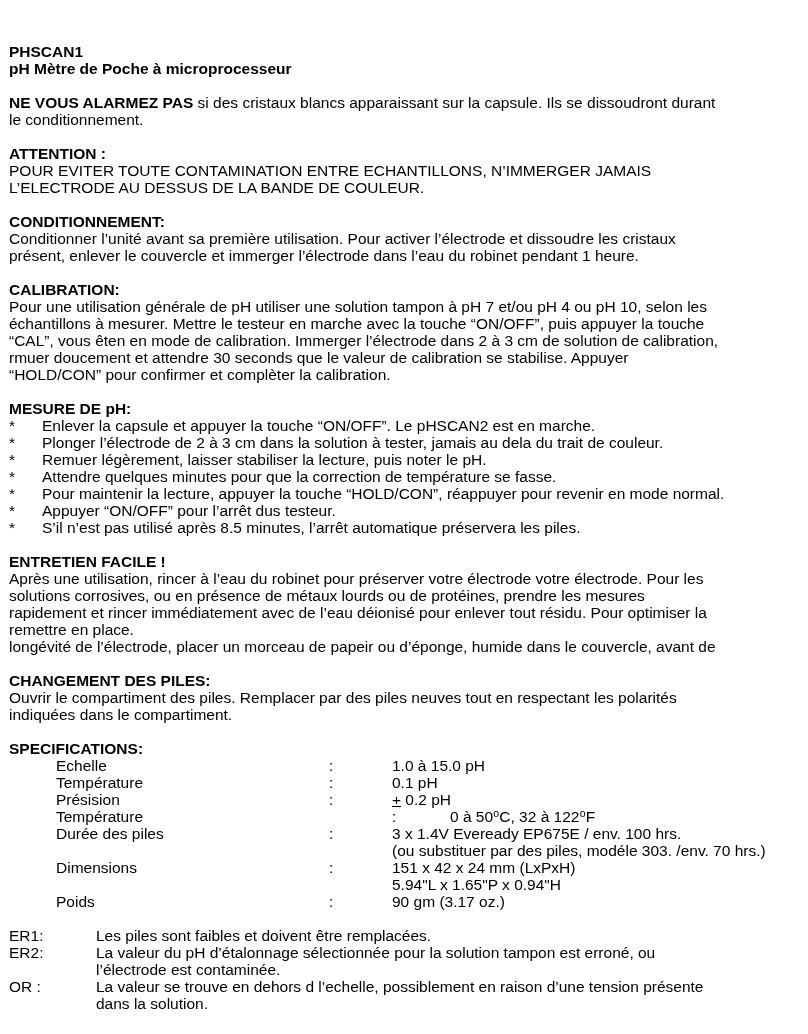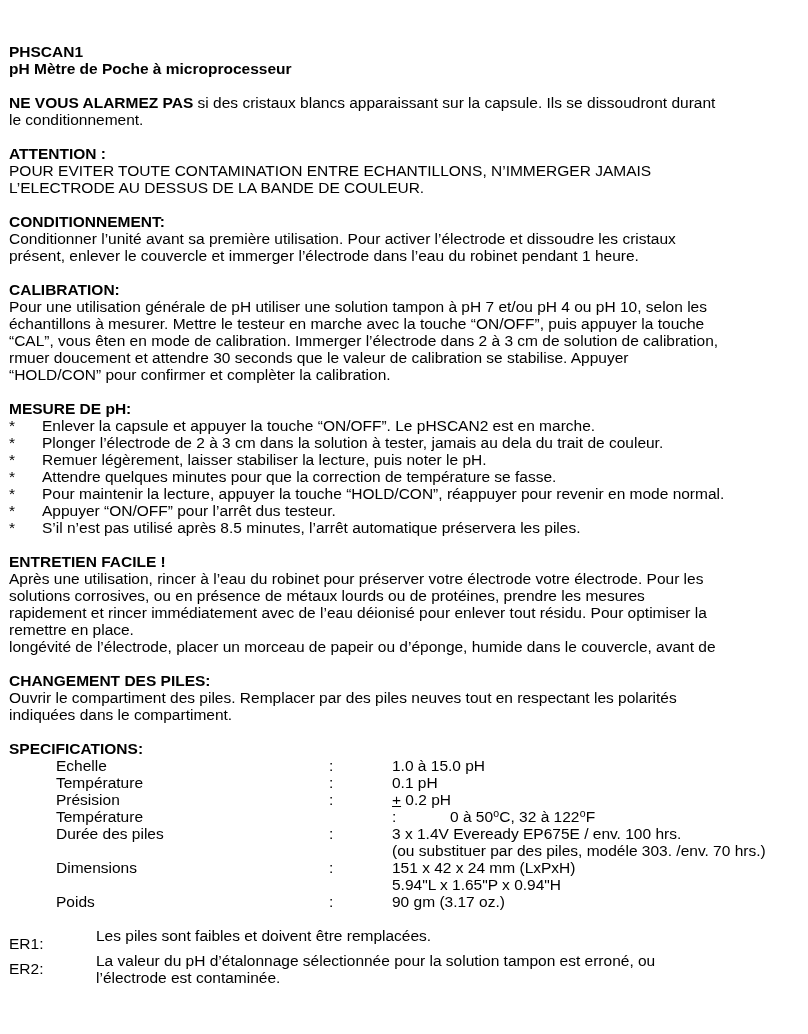--- a/index.html
+++ b/index.html
@@ -22,21 +22,21 @@
   .li .btext { flex: 1; white-space: pre; }
   
   .srow { display: flex; margin-left: 47px; }
   .srow .slabel { flex: 0 0 273px; white-space: pre; }
   .srow .ssep { flex: 0 0 63px; white-space: pre; }
   .srow .sval { flex: 1; white-space: pre; }
   .srow.indent .ssep { flex: 0 0 121px; padding-left: 63px; box-sizing: border-box; }
   .pm { text-decoration: underline; }
   
   .erow { display: flex; }
-  .erow .ecode { flex: 0 0 87px; white-space: pre; margin-top: 8px; }
+  .erow .ecode { flex: 0 0 87px; white-space: pre; }
   .erow .elines { flex: 1; }
 </style>
 </head>
 <body>
 
 <div class="page">
 
   <div class="block">
     <div class="line h">PHSCAN1</div>
     <div class="line h">pH Mètre de Poche à microprocesseur</div>
@@ -181,15 +181,22 @@
           <div class="line">Les piles sont faibles et doivent être remplacées.</div>
         </div>
     </div>
     <div class="erow">
       <div class="ecode">ER2:</div>
       <div class="elines">
           <div class="line">La valeur du pH d’étalonnage sélectionnée pour la solution tampon est erroné, ou</div>
           <div class="line">l’électrode est contaminée.</div>
         </div>
     </div>
+    <div class="erow">
+      <div class="ecode">OR :</div>
+      <div class="elines">
+          <div class="line">La valeur se trouve en dehors d l’echelle, possiblement en raison d’une tension présente</div>
+          <div class="line">dans la solution.</div>
+        </div>
+    </div>
   </div>
 
 </div>
 
 </body></html>

